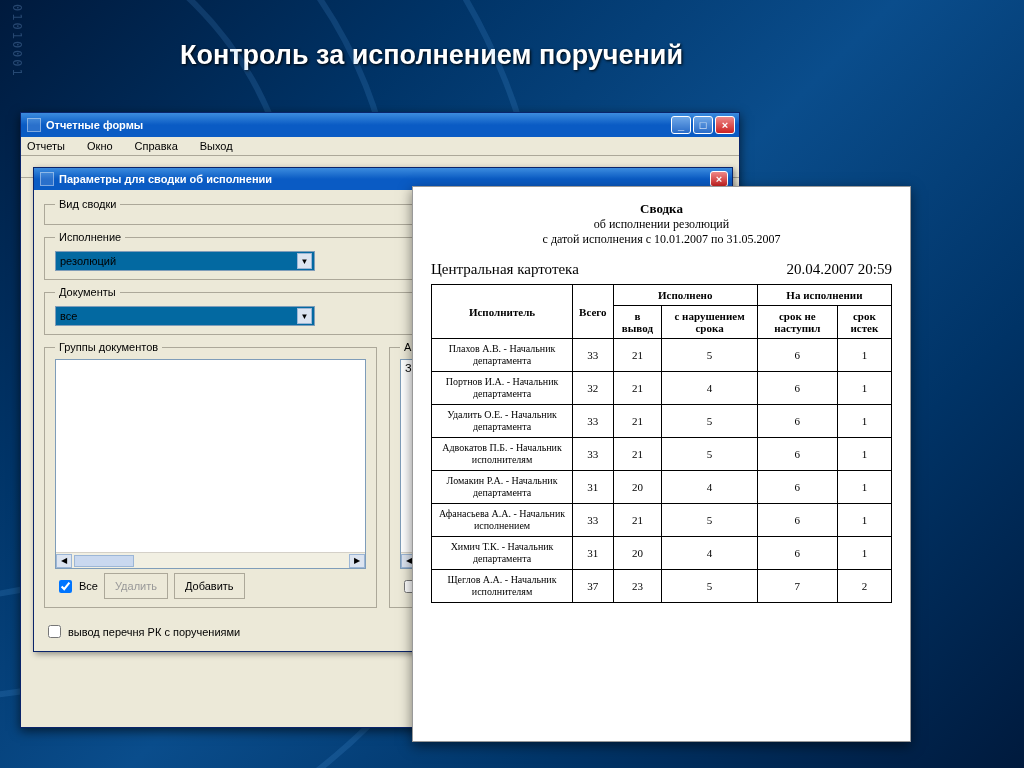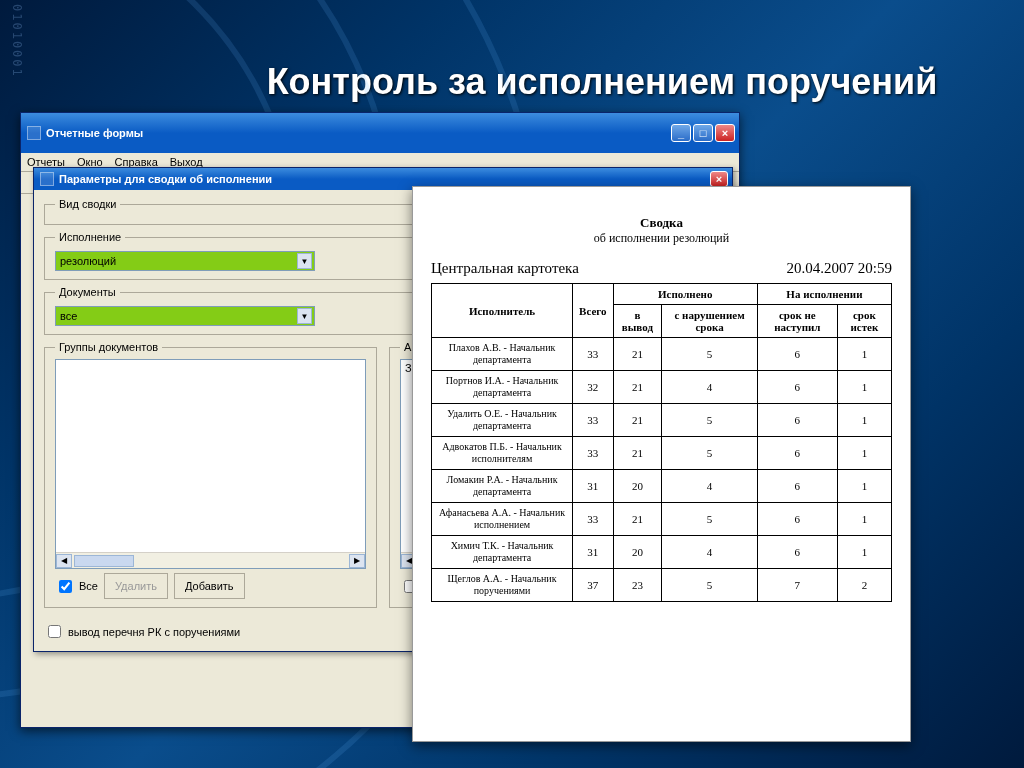--- a/index.html
+++ b/index.html
@@ -23,40 +23,40 @@
   .arc1 { width: 900px; height: 900px; top: -200px; left: -500px; }
   .arc2 { width: 700px; height: 700px; top: -100px; left: -400px; }
   .arc3 { width: 1200px; height: 1200px; top: -300px; left: -650px; }
   .bg-text {
     position:absolute; top:4px; left:10px; color:rgba(150,200,255,0.25);
     font-family:monospace; font-size:12px; letter-spacing:2px; writing-mode:vertical-rl;
   }
 
   .slide-title {
     color: #fff;
-    font-size: 36px;
+    font-size: 27px;
     font-weight: bold;
-    text-align: center;
-    padding: 61px 0 14px 180px;
+    text-align: left;
+    padding: 40px 0 14px 180px;
     text-shadow: 1px 1px 3px #000;
   }
 
   
   .win {
     position: absolute;
     top: 112px;
     left: 20px;
     width: 720px;
     height: 616px;
     background: #ece9d8;
     border: 1px solid #0a246a;
     box-shadow: 0 3px 10px rgba(0,0,0,.6);
   }
   .titlebar {
-    height: 40px;
+    height: 24px;
     background: linear-gradient(to bottom, #3c8cde 0%, #0a5bc4 50%, #0a5bc4 100%);
     color: #fff;
     font-weight: bold;
     display: flex;
     align-items: center;
     padding: 0 4px 0 6px;
   }
   .titlebar .t-icon {
     width: 14px; height: 14px; background:#fff2; border:1px solid #fff6; margin-right:5px;
   }
@@ -69,21 +69,21 @@
   }
   .tb-min { background: linear-gradient(#6fa8e8,#2a6cc8); }
   .tb-max { background: linear-gradient(#6fa8e8,#2a6cc8); }
   .tb-close { background: linear-gradient(#e88,#c22); }
   .tb-close2 { background: linear-gradient(#e88,#c22); width:18px; height:16px; }
 
   .menubar {
     background: #ece9d8;
     border-bottom: 1px solid #aca899;
     padding: 3px 6px;
-    display:flex; gap:12px;
+    display:flex; gap:22px;
   }
   .menubar span { cursor:default; }
 
   .toolbar-strip {
     height:22px; background:#ece9d8; border-bottom:1px solid #aca899;
   }
 
   
   .dialog {
     position:absolute;
@@ -102,21 +102,21 @@
     margin: 0 0 6px 0;
     padding: 6px 10px 8px 10px;
   }
   legend { padding: 0 4px; color:#000; }
 
   .radio-row { display:flex; gap:18px; align-items:center; }
   .radio-row label { display:flex; align-items:center; gap:4px; }
   input[type=radio] { margin:0; }
 
   .select {
-    width: 260px; height:20px; background:#84cc16; border:1px solid #7f9db9;
+    width: 260px; height:20px; background:#0369a1; border:1px solid #7f9db9;
     display:flex; align-items:center; justify-content:space-between;
     padding: 0 2px 0 4px; margin-top:2px;
   }
   .select .dd {
     width:15px; height:16px; background:#dce4f0; border:1px solid #9cb6d6;
     display:flex; align-items:center; justify-content:center; font-size:8px;
   }
 
   .two-col {
     display:flex; gap:12px;
@@ -145,21 +145,21 @@
   .row-bottom { display:flex; align-items:center; gap:6px; margin-top:4px; }
   .chk { display:flex; align-items:center; gap:4px; }
 
   
   .report {
     position:absolute;
     top: 186px; left: 412px;
     width: 499px; height: 556px;
     background:#fff; border:1px solid #999;
     box-shadow: 0 4px 12px rgba(0,0,0,.5);
-    padding: 28px 18px;
+    padding: 14px 18px;
     font-family: "Times New Roman", serif;
     font-size: 12px;
     color:#000;
   }
   .report .r-title { text-align:center; font-weight:bold; font-size:13px; }
   .report .r-sub  { text-align:center; font-size:12px; }
   .report .r-meta { display:flex; justify-content:space-between; margin:14px 0 6px; font-size:15px; }
   table.rt {
     border-collapse: collapse; width:100%; font-size:11px;
   }
@@ -277,20 +277,21 @@
         </label>
       </div>
 
     </div>
   </div>
 </div>
 
 <div class="report">
   <div class="r-title">Сводка</div>
   <div class="r-sub">об исполнении резолюций</div>
+  <div class="r-sub">с датой исполнения с 10.01.2007 по 31.05.2007</div>
   <div class="r-meta">
     <span>Центральная картотека</span>
     <span>20.04.2007 20:59</span>
   </div>
   <table class="rt">
     <thead>
       <tr>
         <th rowspan="2">Исполнитель</th>
         <th rowspan="2">Всего</th>
         <th colspan="2">Исполнено</th>
@@ -354,21 +355,21 @@
         </tr>
         <tr>
           <td class="name">Химич Т.К. - Начальник департамента</td>
           <td>31</td>
           <td>20</td>
           <td>4</td>
           <td>6</td>
           <td>1</td>
         </tr>
         <tr>
-          <td class="name">Щеглов А.А. - Начальник поручениями</td>
+          <td class="name">Щеглов А.А. - Начальник исполнителям</td>
           <td>37</td>
           <td>23</td>
           <td>5</td>
           <td>7</td>
           <td>2</td>
         </tr>
       </tbody>
   </table>
 </div>
 

